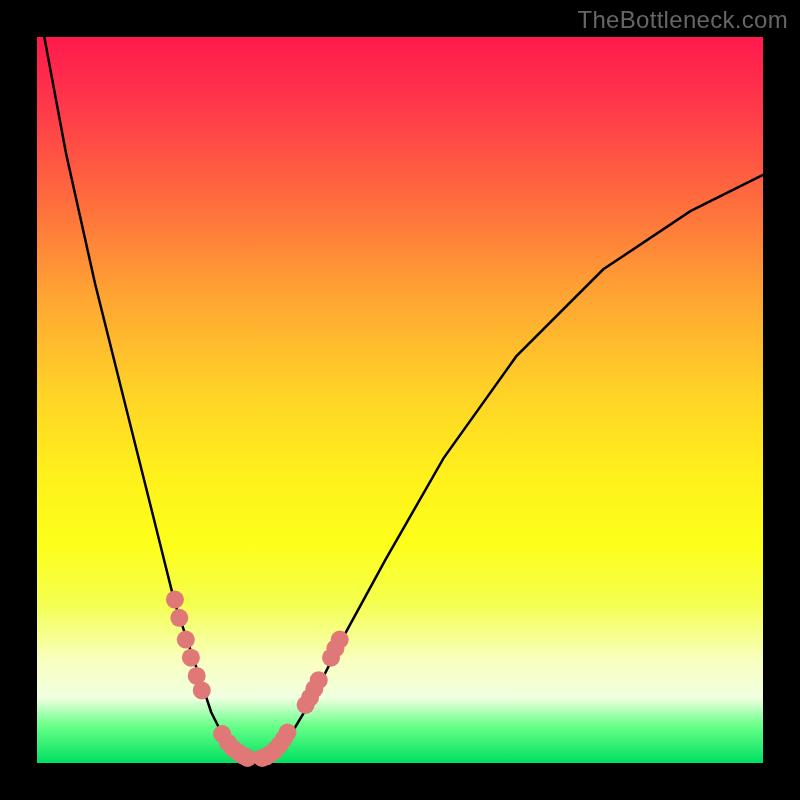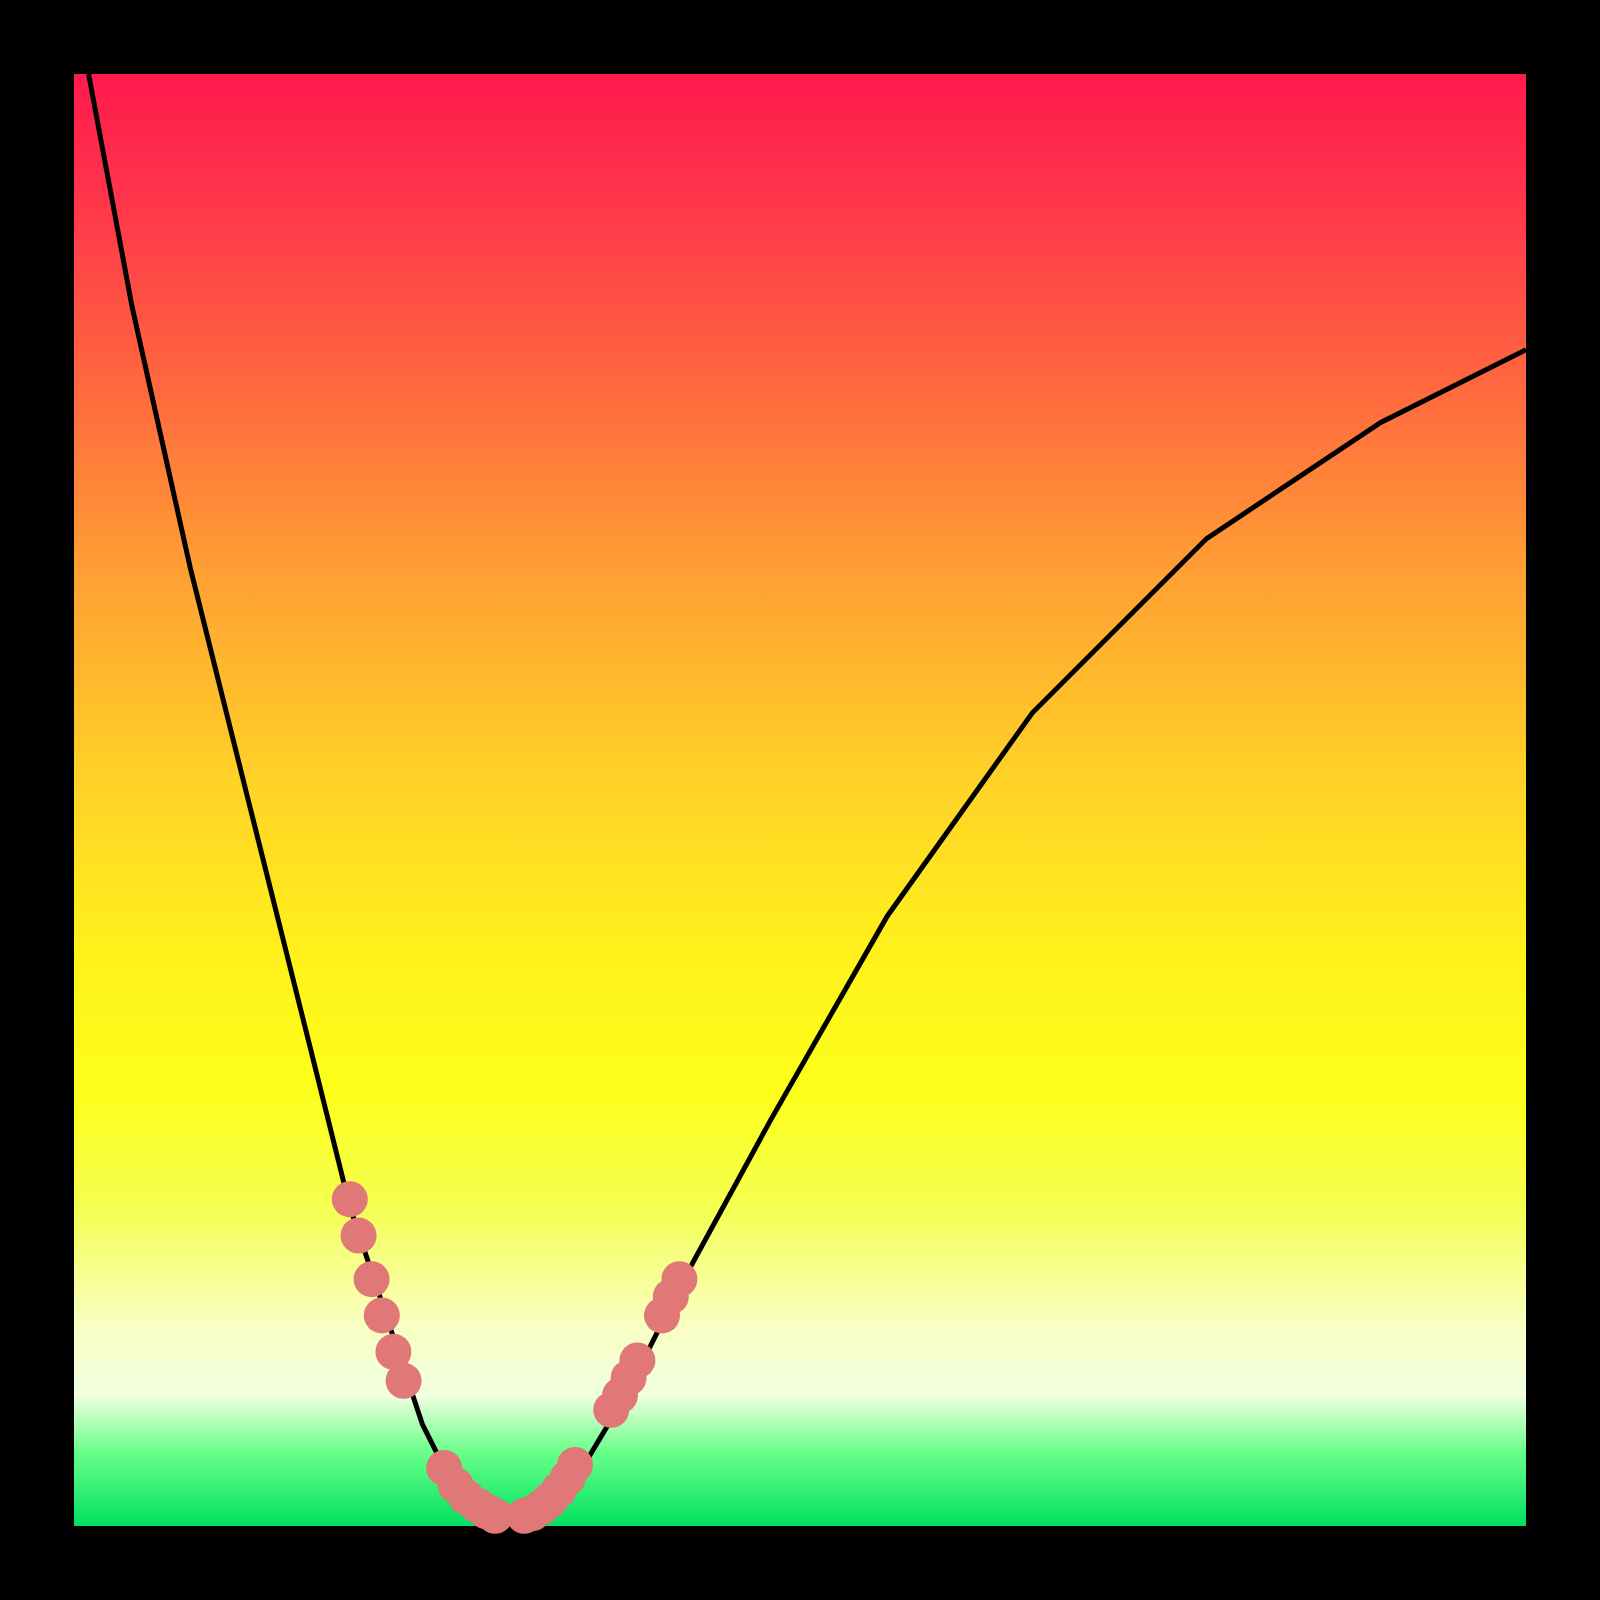--- a/index.html
+++ b/index.html
@@ -62,20 +62,21 @@
     fill: #e07878;
     stroke: none;
   }
 </style>
 </head>
 <body>
 
 <div class="frame">
   <div class="plot-area"></div>
 
+  <div class="watermark">TheBottleneck.com</div>
 
   <svg class="curves" viewBox="0 0 800 800">
     <g>
       <path class="curve-path" id="left-curve" d="M44.3 37.0 L66.0 153.2 L95.1 283.8 L124.1 400.0 L153.2 516.2 L174.9 603.3 L196.7 668.6 L211.2 712.2 L225.8 741.2 L240.3 754.3 L247.5 759.4 "></path>
       <path class="curve-path" id="right-curve" d="M262.1 759.4 L276.6 752.1 L291.1 734.0 L312.9 697.7 L341.9 639.6 L385.5 559.7 L443.6 458.1 L516.2 356.4 L603.3 269.3 L690.4 211.2 L763.0 174.9 "></path>
     </g>
     <g id="beads-left">
         <circle cx="174.9" cy="599.6" r="9" class="bead"></circle>
         <circle cx="179.3" cy="617.8" r="9" class="bead"></circle>
         <circle cx="185.8" cy="639.6" r="9" class="bead"></circle>

